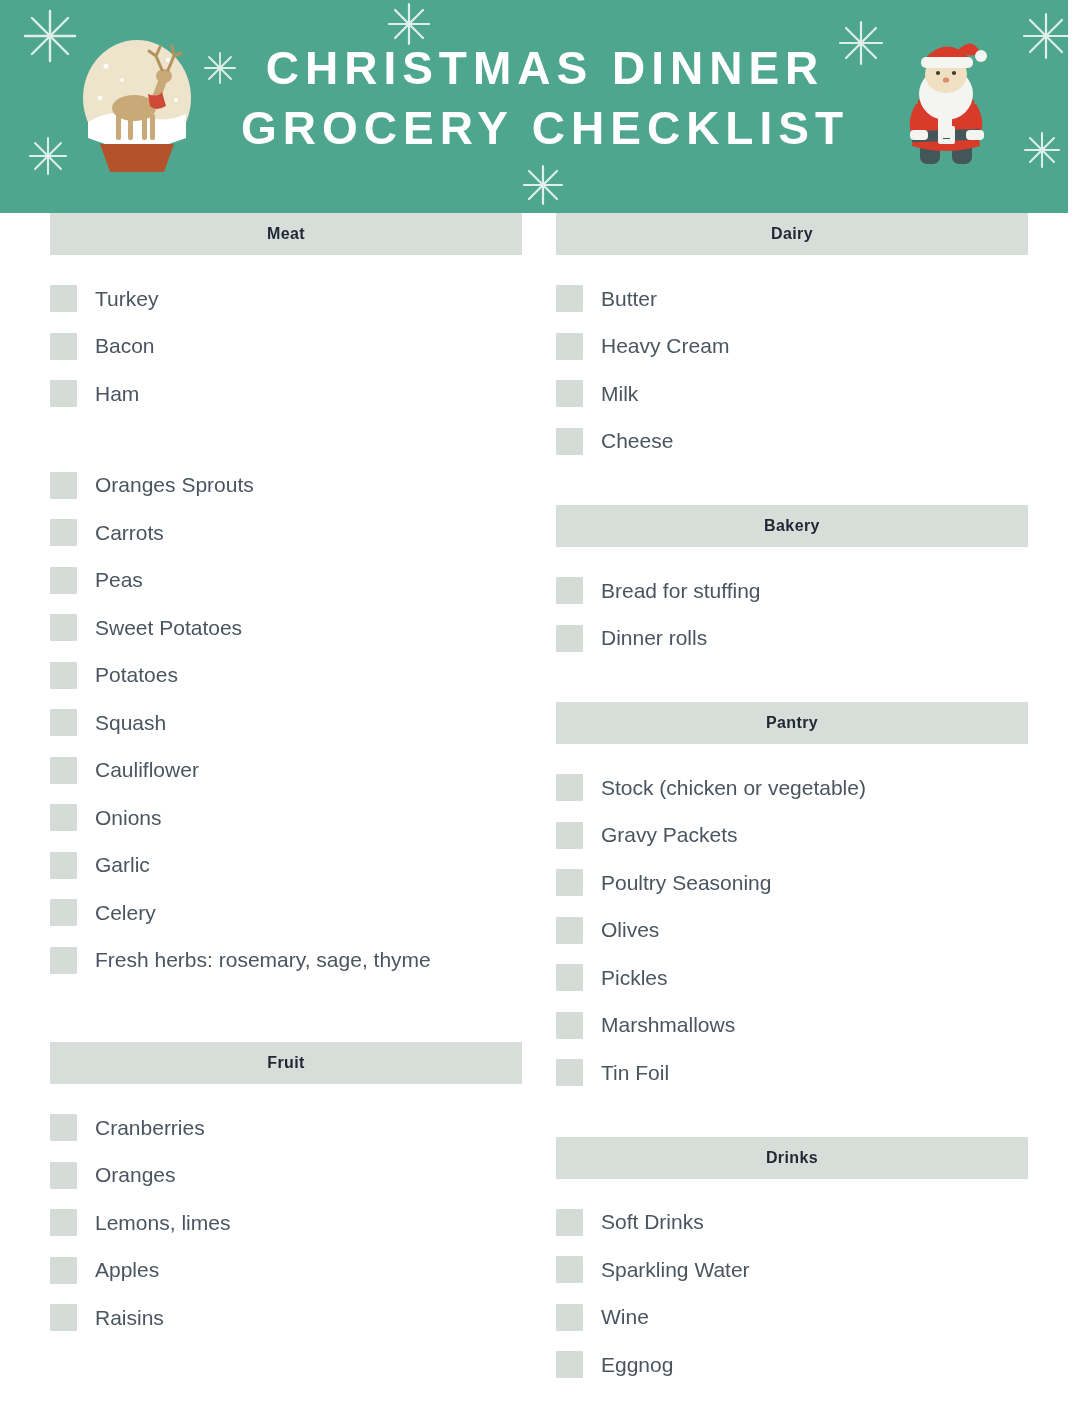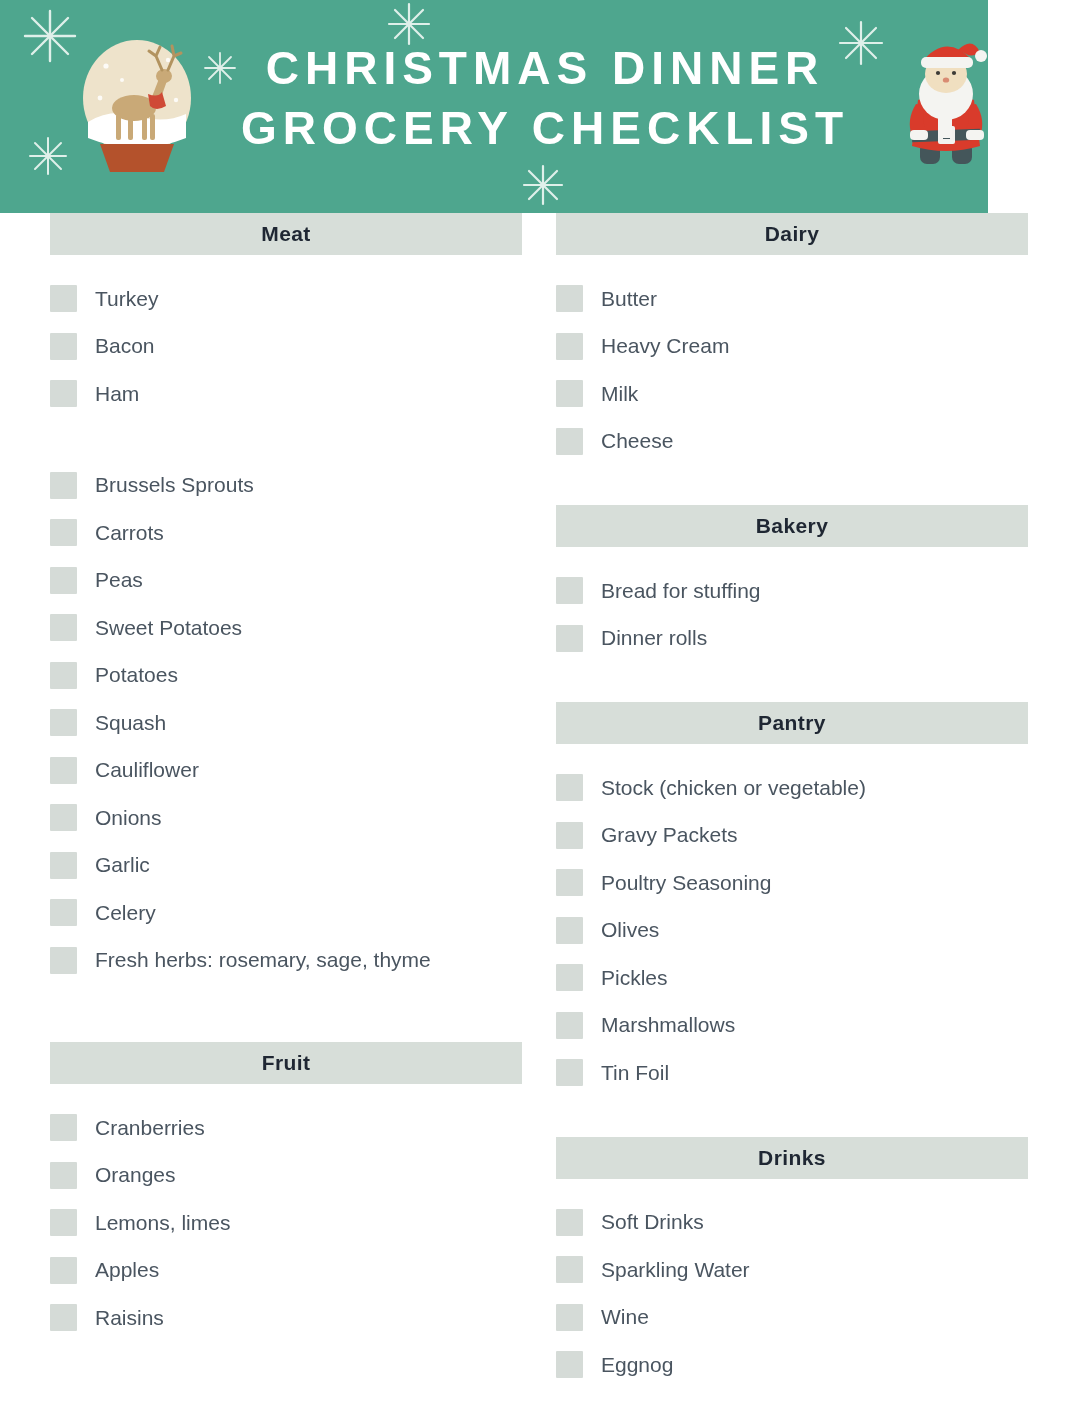--- a/index.html
+++ b/index.html
@@ -15,21 +15,21 @@
   #page {
     position: relative;
     width: 1082px;
     height: 1424px;
     background: #ffffff;
   }
 
   
   #banner {
     position: relative;
-    width: 988px;
+    width: 1068px;
     height: 213px;
     background: #4ea68e;
     overflow: hidden;
   }
 
   .snowflake {
     position: absolute;
     pointer-events: none;
   }
   .snowflake svg { display: block; }
@@ -89,21 +89,21 @@
   .section { margin-bottom: 0; }
 
   .section-header {
     background: #d7ded9;
     height: 42px;
     line-height: 42px;
     text-align: center;
     color: #1f2733;
     font-family: "Liberation Sans", sans-serif;
     font-weight: bold;
-    font-size: 21px;
+    font-size: 16px;
     letter-spacing: 0.4px;
   }
 
   .item-list { padding-top: 20px; }
 
   .item {
     display: flex;
     align-items: center;
     height: 47.5px;
   }
@@ -307,21 +307,21 @@
               <span class="checkbox"></span>
               <span class="item-label">Ham</span>
             </div>
           </div>
         </div>
         <div style="height: 24px;"></div>
         <div class="section">
           <div class="item-list">
             <div class="item">
               <span class="checkbox"></span>
-              <span class="item-label">Brussels Sprouts</span>
+              <span class="item-label">Oranges Sprouts</span>
             </div>
             <div class="item">
               <span class="checkbox"></span>
               <span class="item-label">Carrots</span>
             </div>
             <div class="item">
               <span class="checkbox"></span>
               <span class="item-label">Peas</span>
             </div>
             <div class="item">

